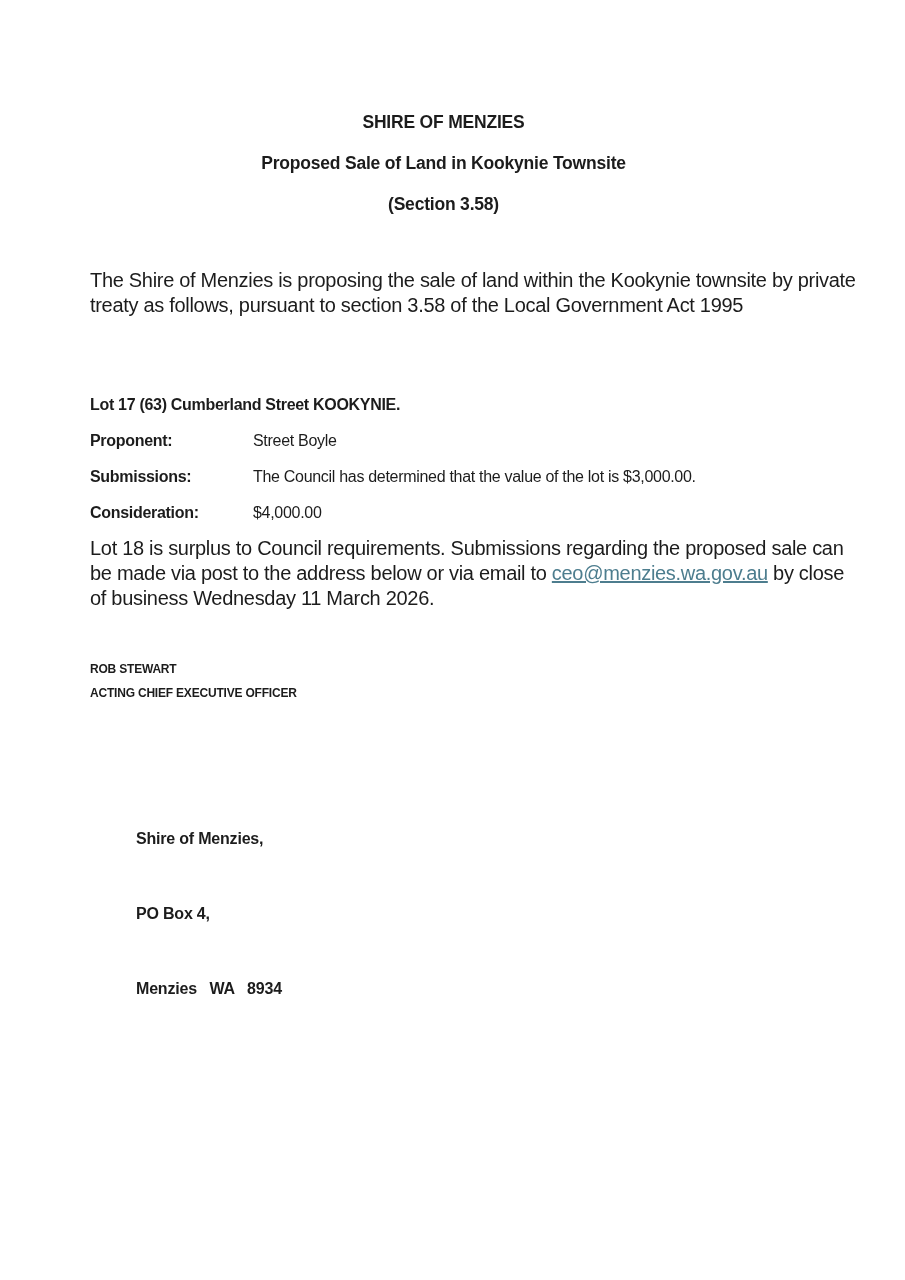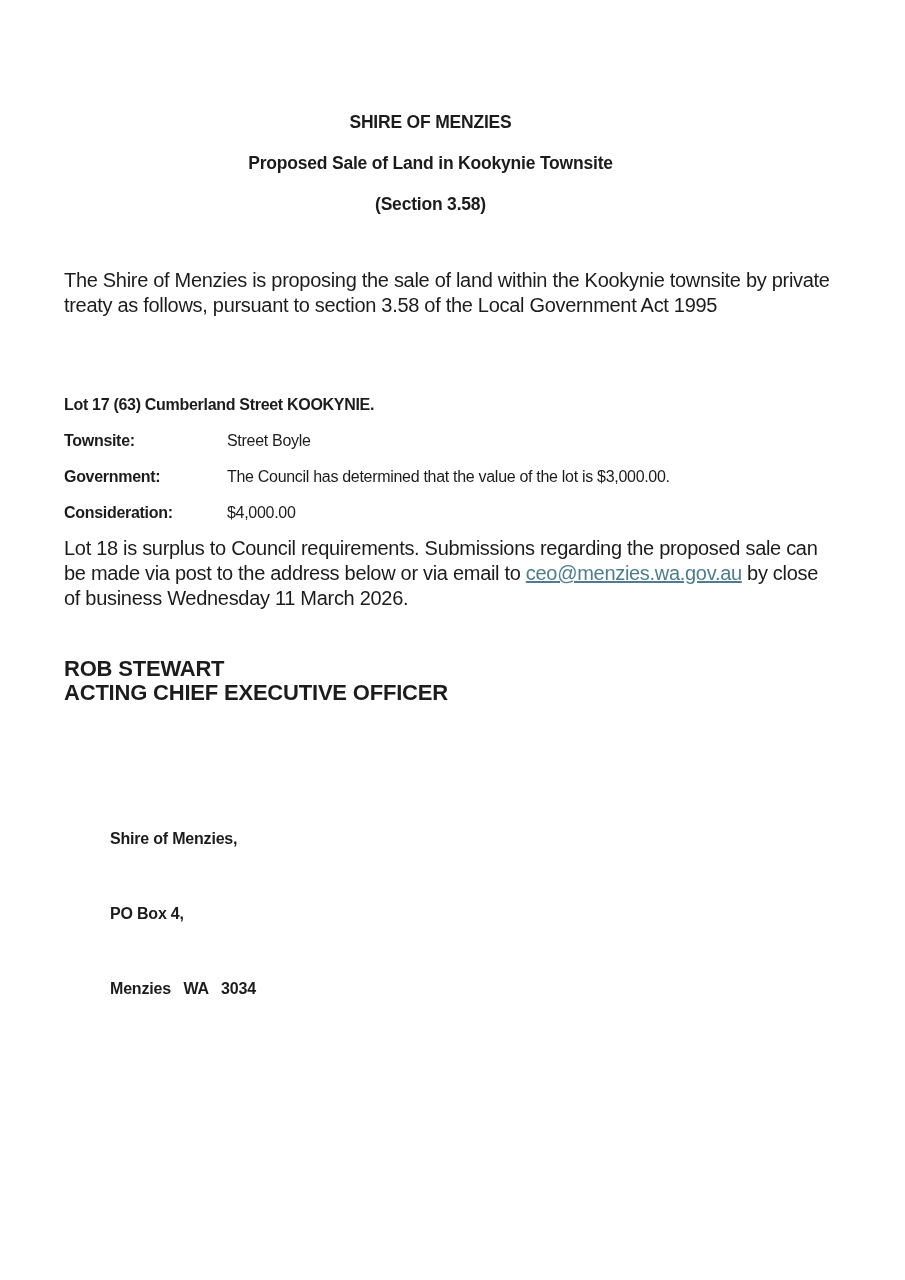--- a/index.html
+++ b/index.html
@@ -8,21 +8,21 @@
     --page-bg:#ffffff;
   }
   *{margin:0;padding:0;box-sizing:border-box;}
   html,body{width:905px;height:1280px;background:var(--page-bg);overflow:hidden;}
   body{
     font-family:"Liberation Sans","DejaVu Sans",sans-serif;
     color:var(--text-color);
   }
   .page{
     width:905px;height:1280px;
-    padding:110px 108px 0 64px;
+    padding:110px 108px 0 90px;
     background:var(--page-bg);
     border-radius:32px;
   }
   .heading{
     font-size:17.5px;
     font-weight:bold;
     text-align:center;
     letter-spacing:-0.2px;
     line-height:24px;
     margin:0 0 17px 0;
@@ -67,21 +67,21 @@
     margin-top:11px;
   }
   .email-link{
     color:var(--link-color);
     text-decoration:underline;
     cursor:pointer;
     text-align:center;
   }
   .signature{
     margin-top:46px;
-    font-size:22px;
+    font-size:12px;
     font-weight:bold;
     letter-spacing:-0.2px;
     line-height:24px;
   }
   .address{
     margin-top:71px;
     font-size:16px;
     font-weight:bold;
     letter-spacing:-0.2px;
     line-height:25px;
@@ -100,25 +100,25 @@
 
   <div class="body-text intro">
     <span class="line">The Shire of Menzies is proposing the sale of land within the Kookynie townsite by private</span>
     <span class="line">treaty as follows, pursuant to section 3.58 of the Local Government Act 1995</span>
   </div>
 
   <div class="lot-heading">Lot 17 (63) Cumberland Street KOOKYNIE.</div>
 
   <div class="details">
     <div class="detail-row">
-      <span class="detail-label">Townsite:</span>
+      <span class="detail-label">Proponent:</span>
       <span class="detail-value">Street Boyle</span>
     </div>
     <div class="detail-row">
-      <span class="detail-label">Government:</span>
+      <span class="detail-label">Submissions:</span>
       <span class="detail-value">The Council has determined that the value of the lot is $3,000.00.</span>
     </div>
     <div class="detail-row">
       <span class="detail-label">Consideration:</span>
       <span class="detail-value">$4,000.00</span>
     </div>
   </div>
 
   <div class="body-text submission">
     <span class="line">Lot 18 is surplus to Council requirements. Submissions regarding the proposed sale can</span>
@@ -129,16 +129,16 @@
   </div>
 
   <div class="signature">
     <div>ROB STEWART</div>
     <div>ACTING CHIEF EXECUTIVE OFFICER</div>
   </div>
 
   <div class="address">
     <div>Shire of Menzies,</div>
     <div>PO Box 4,</div>
-    <div>Menzies   WA   3034</div>
+    <div>Menzies   WA   8934</div>
   </div>
 
 </div>
 
 </body></html>

